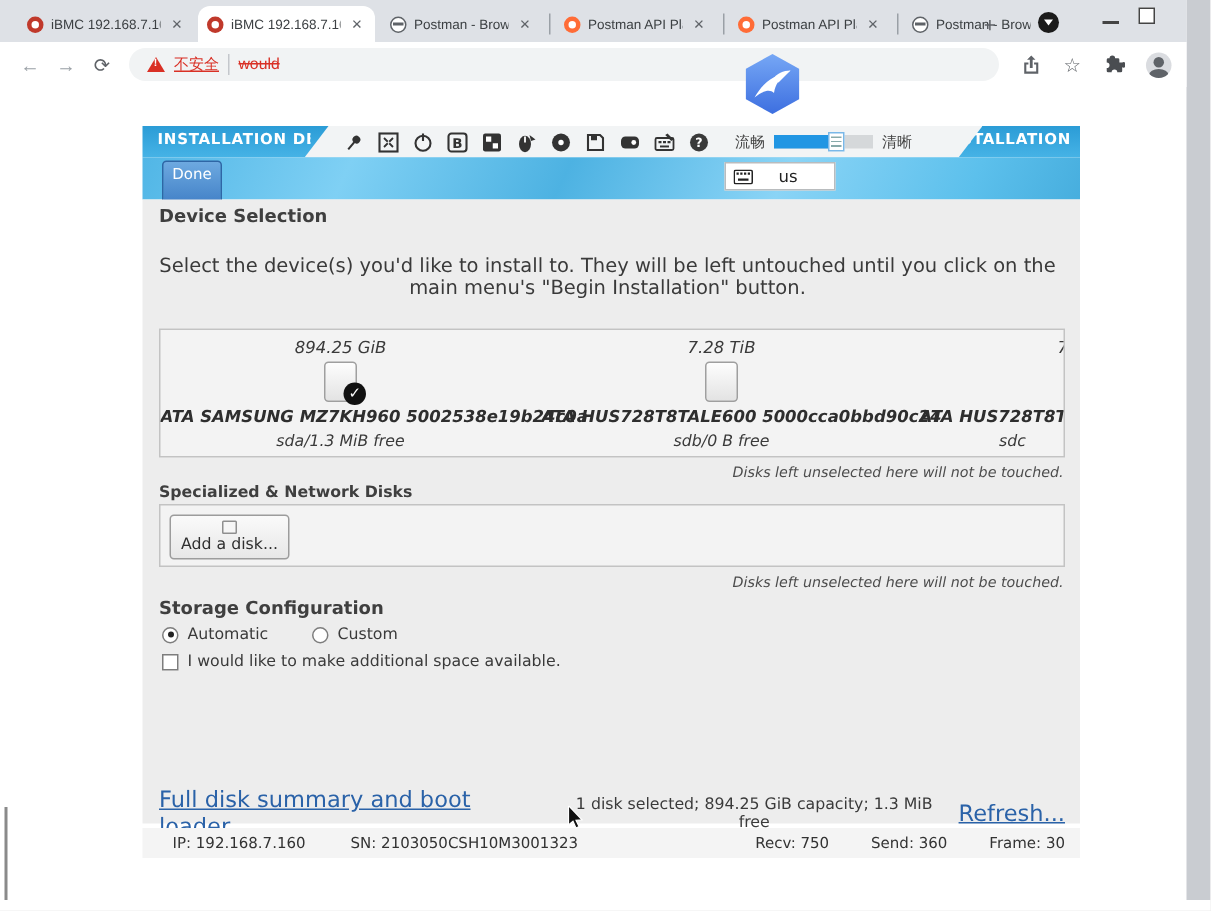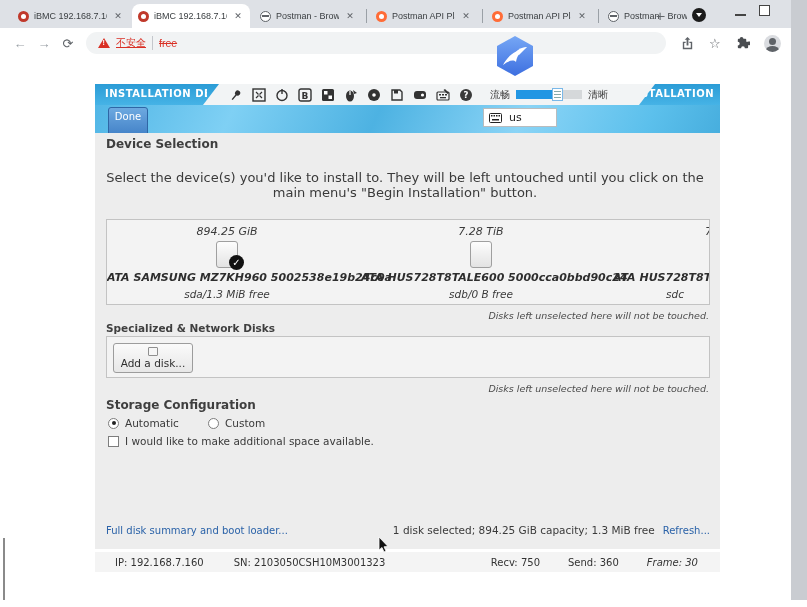--- a/index.html
+++ b/index.html
@@ -79,21 +79,21 @@
   #slider-handle { position:absolute; left:36px; top:-2px; width:11px; height:13px; background:#fff;
       border:1px solid #7ab8e8; background-image:repeating-linear-gradient(180deg,#8aa 0 1px,transparent 1px 3px);
       background-size:7px 9px; background-position:1px 2px; background-repeat:no-repeat; }
 
   #ana-subheader { position:absolute; left:0; top:21px; width:625px; height:28px;
       background:linear-gradient(115deg,#51b6e6 0%,#7fd0f4 22%,#4db2e2 45%,#8ad4f6 68%,#5cc0ec 88%,#47aede 100%); }
   #done-btn { position:absolute; left:13px; top:2px; width:40px; height:33px;
       background:linear-gradient(180deg,#6da9e0,#3d7cc4); border:1px solid #2f66a5; border-radius:3px;
       color:#fff; font-size:10px; text-align:center; line-height:17px; }
   #kbd-layout { position:absolute; left:388px; top:3px; width:74px; height:19px; background:#fff;
-      border:1px solid #b9bcbe; display:flex; align-items:center; gap:7px; padding:0 5px; }
+      border:1px solid #b9bcbe; display:flex; align-items:center; gap:17px; padding:0 5px; }
   #kbd-layout .kbd-label { font-size:11px; color:#222; }
 
   #ana-content { position:absolute; left:0; top:49px; width:625px; height:416px; background:#ededed; }
   .h-main { position:absolute; left:11px; font-size:12px; font-weight:bold; color:#3f3f3f; }
   .h-sub  { position:absolute; left:11px; font-size:10.5px; font-weight:bold; color:#3f3f3f; }
   #intro { position:absolute; left:11px; top:37px; width:598px; font-size:13px; color:#3a3a3a; line-height:15px;text-align:center; }
 
   .disk-panel { position:absolute; left:11px; width:604px; background:#f3f3f3; border:1px solid #c3c3c3; overflow:hidden; }
   #local-panel { top:86px; height:86px;font-style:italic; }
   .disk-entry { position:absolute; top:0; width:240px; height:84px; }
@@ -113,29 +113,29 @@
       background:linear-gradient(180deg,#fafafa,#e7e7e7); border:1px solid #9c9c9c; border-radius:3px; }
   #add-disk-mini { position:absolute; left:50%; margin-left:-5px; top:3px; width:10px; height:9px;
       background:#f6f6f6; border:1px solid #8f8f8f; border-radius:1px; }
   #add-disk-label { position:absolute; top:13px; width:100%; text-align:center; font-size:10.5px; color:#2e2e2e; }
 
   .radio { width:11px; height:11px; border:1px solid #7d7d7d; border-radius:50%; background:#fff; position:relative; flex:none; }
   .radio.checked::after { content:""; position:absolute; left:2.5px; top:2.5px; width:4px; height:4px; border-radius:50%; background:#222; }
   .checkbox { width:11px; height:11px; border:1px solid #7d7d7d; background:#fff; flex:none; }
   .opt-row { position:absolute; display:flex; align-items:center; gap:6px; font-size:10.5px; color:#3a3a3a; }
 
-  .ana-link { color:#2a62a8; font-size:10px; }
+  .ana-link { color:#2a62a8; text-decoration:underline; font-size:15px; }
   #bottom-row { position:absolute; left:11px; top:391px; width:604px; display:flex; align-items:center; }
   #bottom-right { margin-left:auto; display:flex; gap:8px; align-items:center;text-align:center; }
   #selection-summary { font-size:10.5px; color:#3a3a3a; }
 
   #kvm-statusbar { left:95px; top:552px; width:625px; height:20px; background:#f4f4f4;
       display:flex; align-items:center; font-family:"DejaVu Sans", sans-serif; font-size:10px; color:#333; }
   #sb-ip { margin-left:20px; } #sb-sn { margin-left:30px; }
-  #sb-recv { margin-left:auto; } #sb-send { margin-left:28px; } #sb-frame { margin-left:28px; margin-right:22px;font-style:italic; }
+  #sb-recv { margin-left:auto; } #sb-send { margin-left:28px; } #sb-frame { margin-left:28px; margin-right:10px; }
 
   #mouse-cursor { left:378px; top:537px; width:11px; height:16px; }
 </style>
 </head>
 <body>
 
 <div id="desktop-strip" class="abs"></div>
 <div id="win-left-edge" class="abs"></div>
 
 <div id="tabbar" class="abs">
@@ -179,21 +179,21 @@
 </div>
 
 <div id="addressbar" class="abs">
   <span class="nav-btn dim" style="margin-left:8px;">←</span>
   <span class="nav-btn dim">→</span>
   <span class="nav-btn">⟳</span>
   <div id="omnibox">
     <span id="warn-triangle"></span>
     <span id="warn-text">不安全</span>
     <span class="omni-sep"></span>
-    <span id="url-protocol">free</span>
+    <span id="url-protocol">would</span>
   </div>
   <div id="omni-right">
     <svg class="chrome-ico" viewBox="0 0 16 16">
         <path d="M3 6v8h10V6h-3v1.5h1.5v5h-7v-5H6V6H3zm5-5L5 4h2v6h2V4h2L8 1z" fill="#5f6368"></path>
       </svg>
     <span style="font-size:13px;color:#5f6368;">☆</span>
     <svg class="chrome-ico" viewBox="0 0 16 16">
         <path d="M13 6h-1V4a1 1 0 0 0-1-1H9a2 2 0 1 0-4 0H4a1 1 0 0 0-1 1v2a2 2 0 1 1 0 4v2a1 1 0 0 0 1 1h2.5a2 2 0 1 1 4 0H13a1 1 0 0 0 1-1v-2.5a2 2 0 1 0 0-3.5V6z" fill="#4a4d51"></path>
       </svg>
     <span id="avatar-icon"></span>

